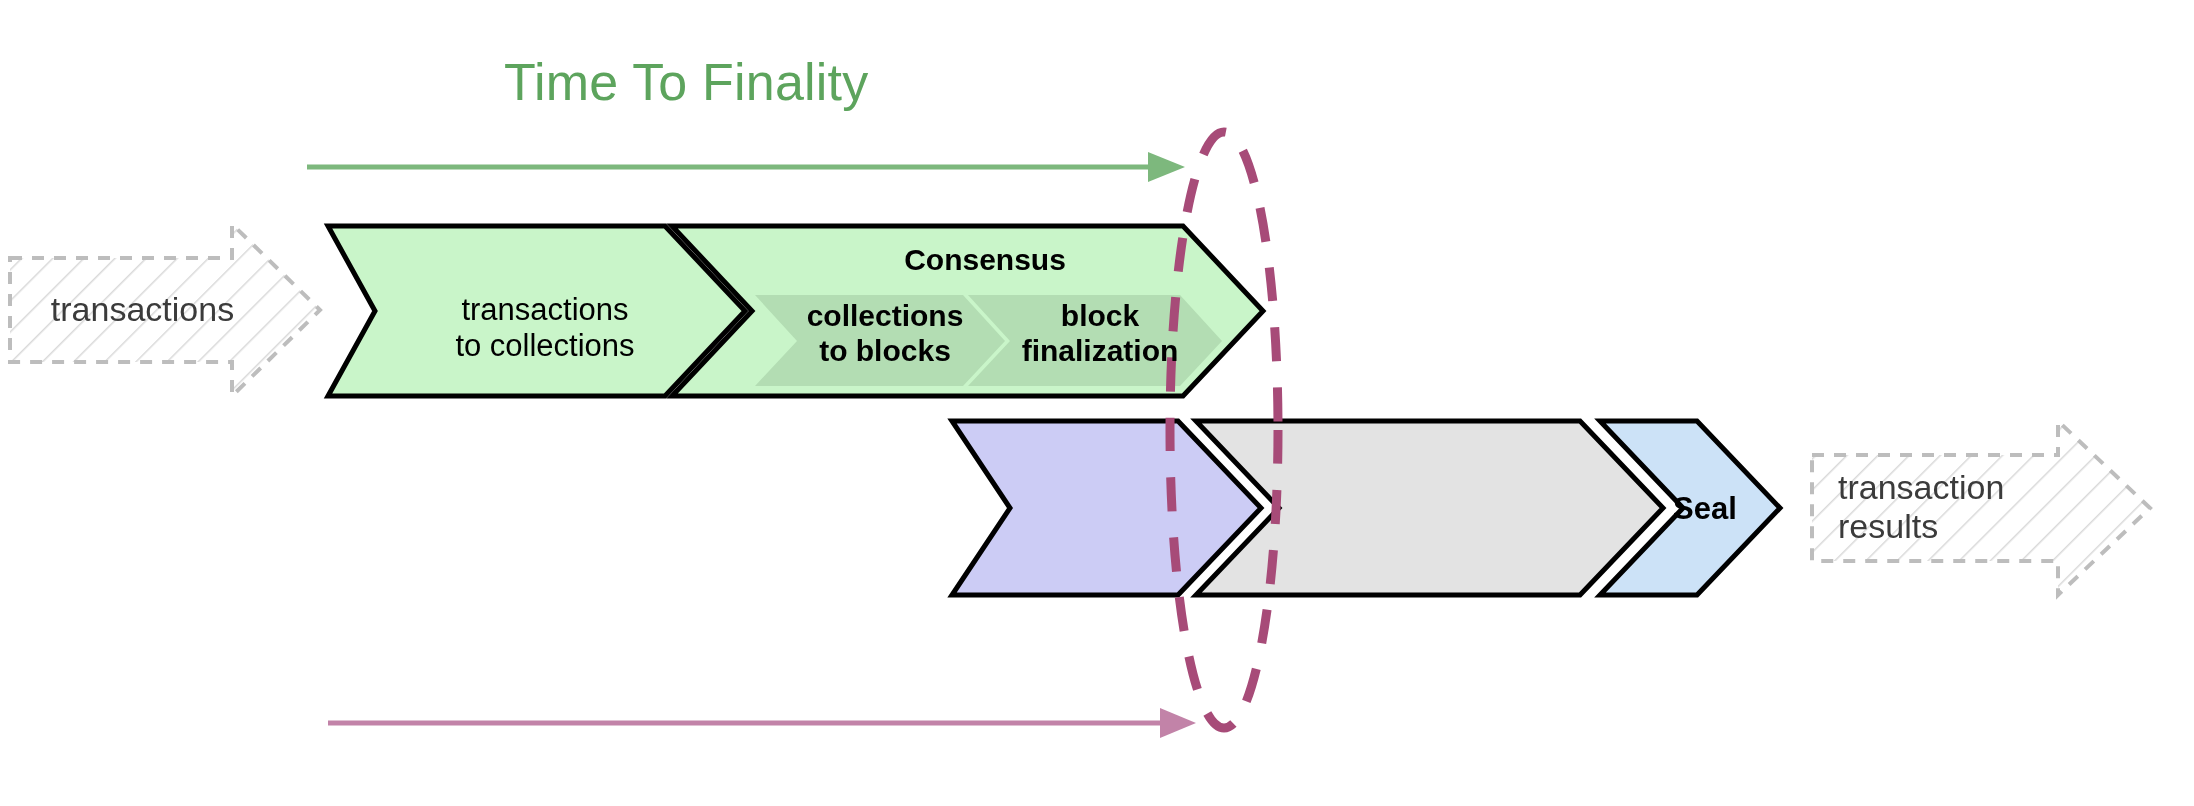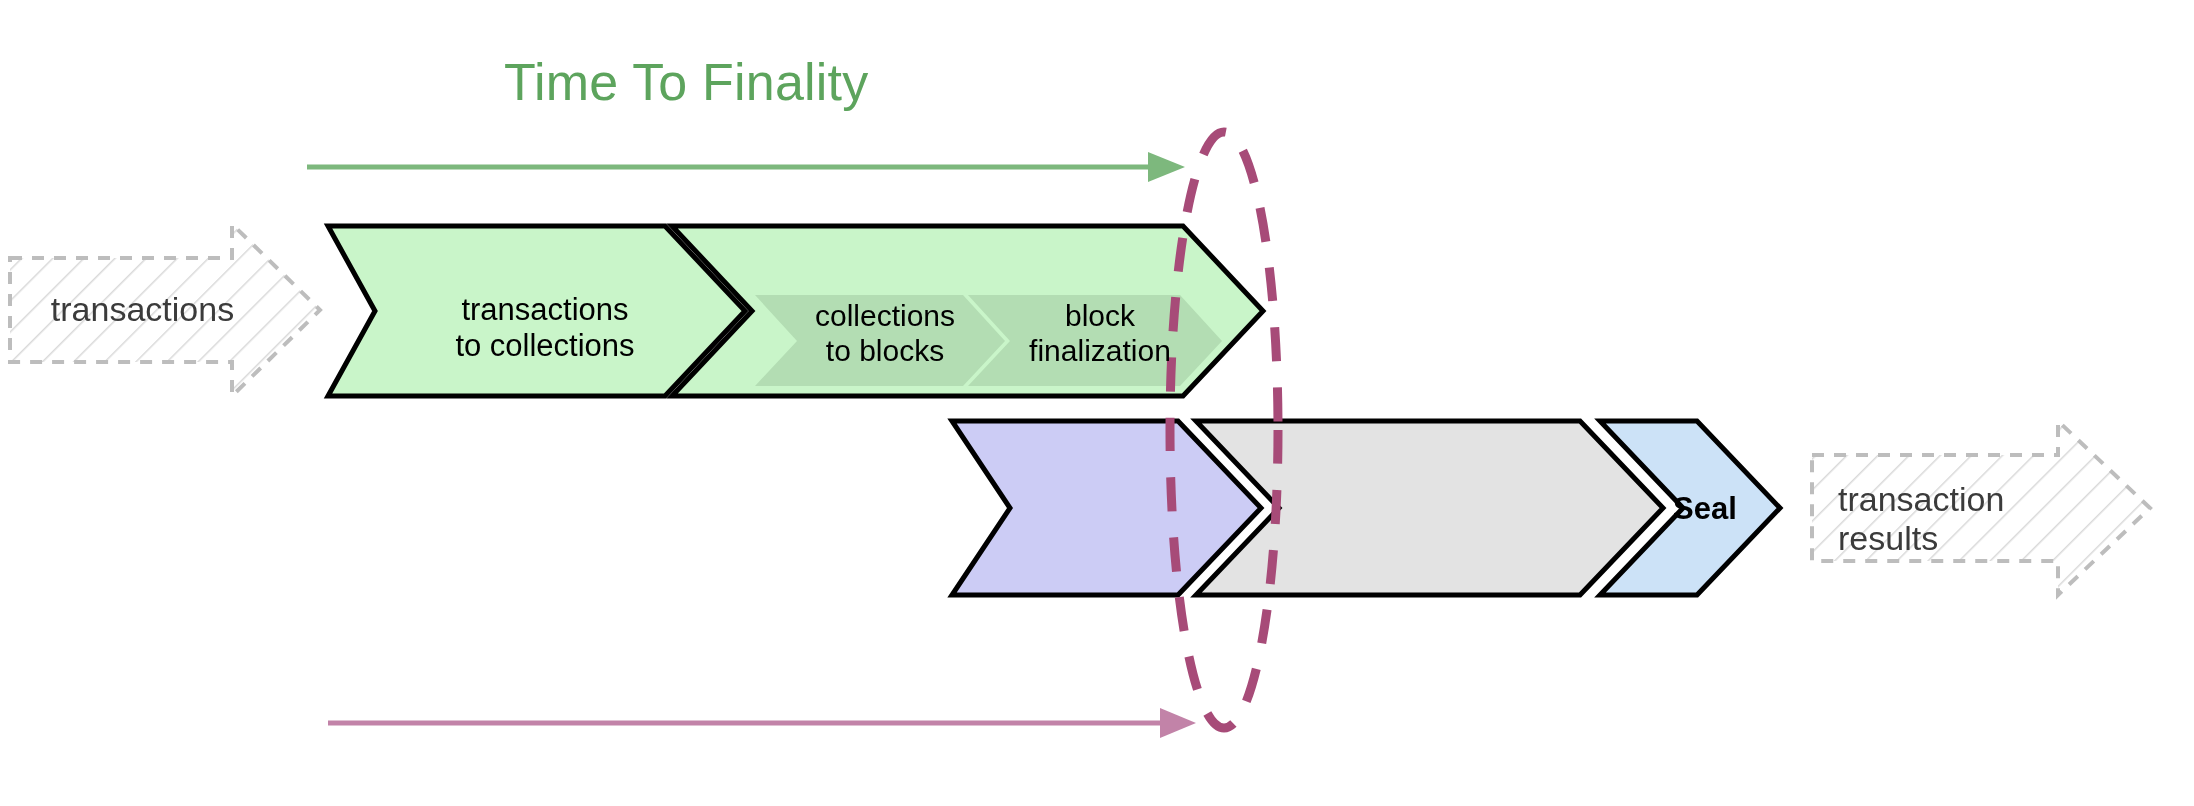--- a/index.html
+++ b/index.html
@@ -33,21 +33,21 @@
   .blk-label{
     position:absolute;
     text-align:center;
     white-space:pre-line;
     line-height:1.16;
     color:#000;
     pointer-events:none;
   }
   .blk-title{ font-weight:bold; font-size:30px; }
   .blk-sub{ font-weight:400; font-size:31px; }
-  .inner-label{ font-weight:400; font-size:30px; color:#000; }
+  .inner-label{ font-weight:700; font-size:30px; color:#000; }
   .ghost-label{
     position:absolute; color:#3b3b3b; font-size:34px;
     text-align:center; white-space:pre-line; line-height:1.14;
   }
 </style>
 </head>
 <body>
 
 <div id="stage">
 
@@ -85,26 +85,27 @@
       <path d="M 1160 678 L 1196 693 L 1160 708 Z" fill="#c283a8"></path>
     </g>
 
     <ellipse cx="1224" cy="400" rx="54" ry="298" fill="none" stroke="#a74b78" stroke-width="9" stroke-dasharray="34 26" stroke-linecap="butt"></ellipse>
   </svg>
 
   <div class="ttf-title ttf-green">Time To Finality</div>
 
   <div class="ghost-label" style="left:20px; top:260px; width:245px;">transactions</div>
 
-  <div class="ghost-label" style="left:1838px; top:450px; width:250px; text-align:left;">transaction
+  <div class="ghost-label" style="left:1838px; top:438px; width:250px; text-align:left;">transaction
 results</div>
 
   <div class="blk-label blk-sub" style="left:385px; top:262px; width:320px;">transactions
 to collections</div>
 
+  <div class="blk-label blk-title" style="left:805px; top:213px; width:360px;">Consensus</div>
   <div class="blk-label inner-label" style="left:760px; top:268px; width:250px; text-align:center; position:absolute; white-space:pre-line; line-height:1.18;">collections
 to blocks</div>
   <div class="blk-label inner-label" style="left:975px; top:268px; width:250px; text-align:center; position:absolute; white-space:pre-line; line-height:1.18;">block
 finalization</div>
 
   <div class="blk-label blk-title" style="left:1640px; top:461px; width:130px; font-size:31px;">Seal</div>
 
 
 </div>
 

